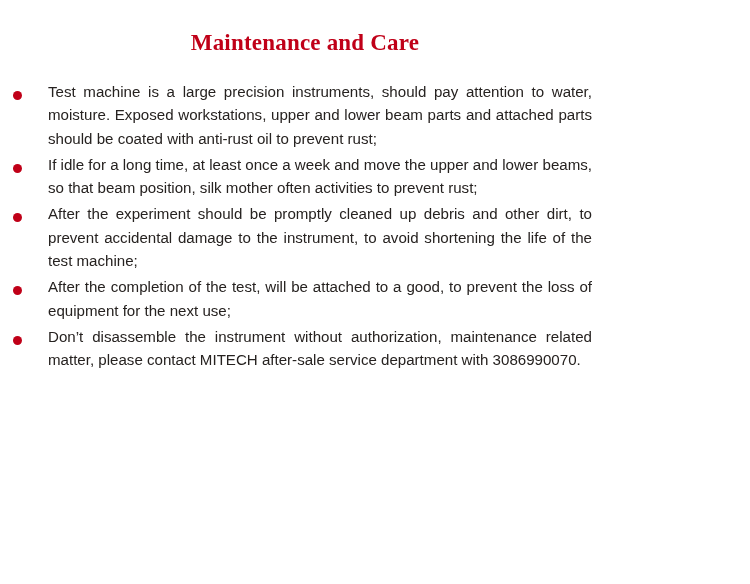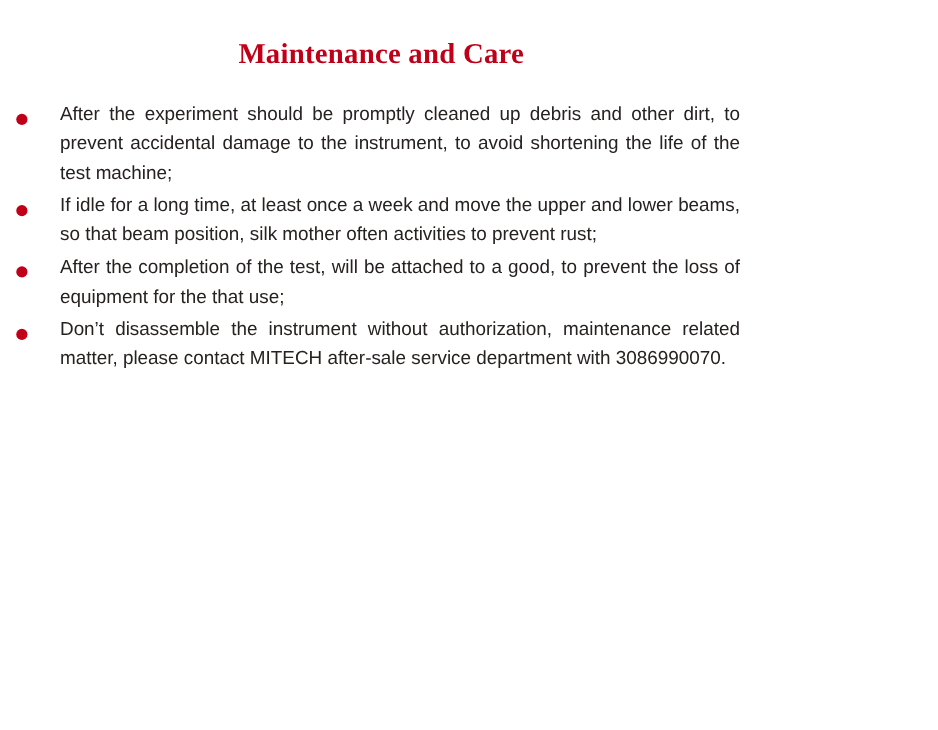--- a/index.html
+++ b/index.html
@@ -67,29 +67,33 @@
 </head>
 <body>
 
 <div class="page">
 
   <h1 class="title" style="color: rgb(192, 0, 24);">Maintenance and Care</h1>
 
   <ul class="list">
     <li class="item">
       <span class="bullet" style="background: rgb(192, 0, 24);"></span>
-      <span class="text">After the experiment should be promptly cleaned up debris and other dirt, to prevent accidental damage to the instrument, to avoid shortening the life of the test machine;</span>
+      <span class="text">Test machine is a large precision instruments, should pay attention to water, moisture. Exposed workstations, upper and lower beam parts and attached parts should be coated with anti-rust oil to prevent rust;</span>
     </li>
     <li class="item">
       <span class="bullet" style="background: rgb(192, 0, 24);"></span>
       <span class="text">If idle for a long time, at least once a week and move the upper and lower beams, so that beam position, silk mother often activities to prevent rust;</span>
     </li>
     <li class="item">
       <span class="bullet" style="background: rgb(192, 0, 24);"></span>
-      <span class="text">After the completion of the test, will be attached to a good, to prevent the loss of equipment for the that use;</span>
+      <span class="text">After the experiment should be promptly cleaned up debris and other dirt, to prevent accidental damage to the instrument, to avoid shortening the life of the test machine;</span>
+    </li>
+    <li class="item">
+      <span class="bullet" style="background: rgb(192, 0, 24);"></span>
+      <span class="text">After the completion of the test, will be attached to a good, to prevent the loss of equipment for the next use;</span>
     </li>
     <li class="item">
       <span class="bullet" style="background: rgb(192, 0, 24);"></span>
       <span class="text">Don’t disassemble the instrument without authorization, maintenance related matter, please contact MITECH after-sale service department with 3086990070.</span>
     </li>
   </ul>
 
 </div>
 
 </body></html>

